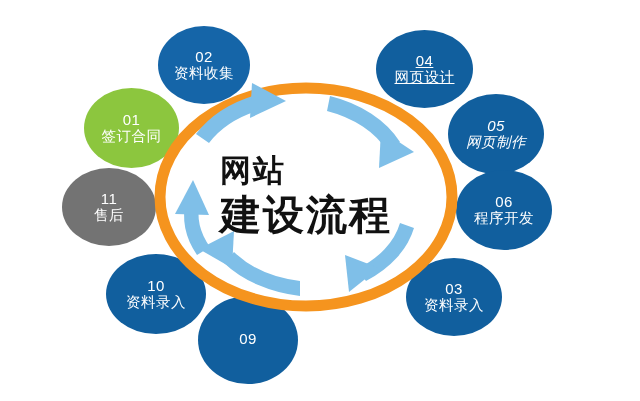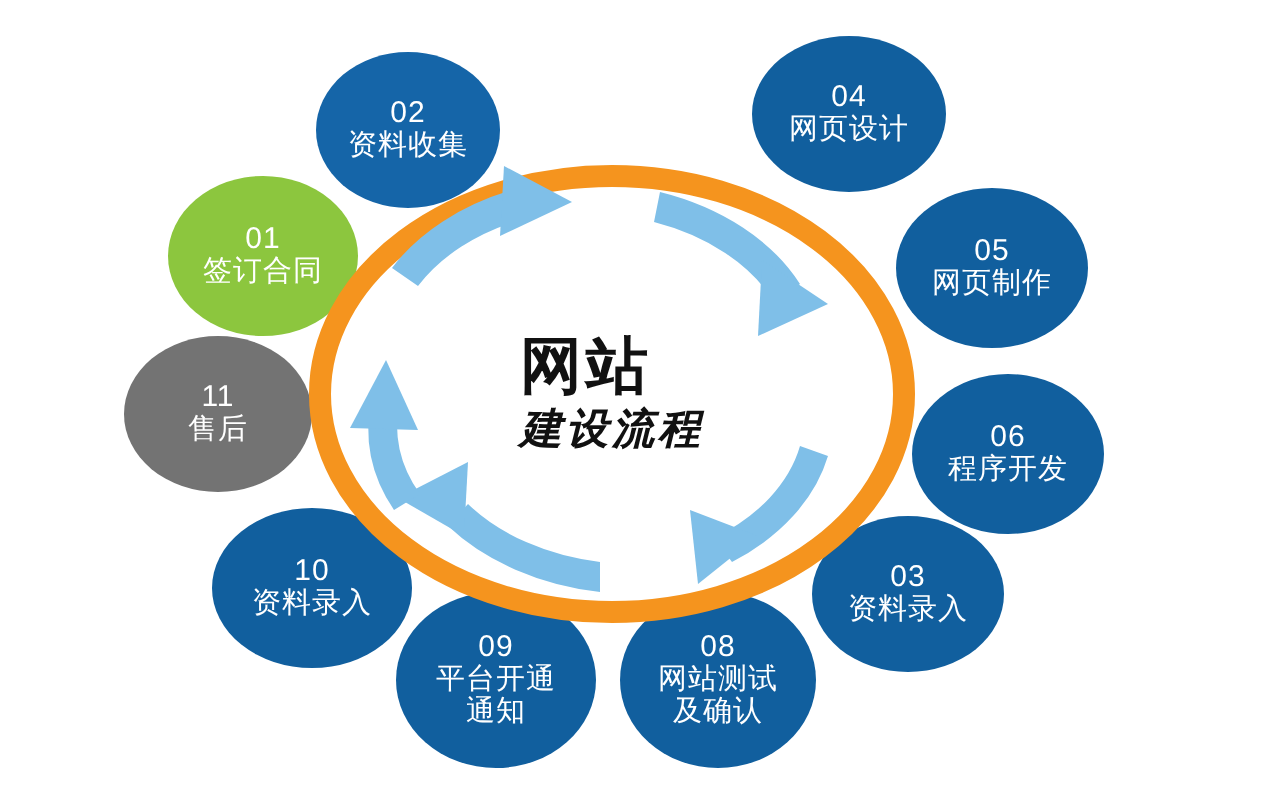--- a/index.html
+++ b/index.html
@@ -46,63 +46,56 @@
     position:absolute;
     left:306px;top:196px;
     transform:translate(-50%,-50%);
     color:#111111;
     font-weight:bold;
     letter-spacing:2px;
     line-height:1.22;
     white-space:nowrap;
   }
   #center-text .l1{font-size:31px;display:block;}
-  #center-text .l2{font-size:21px;display:block;font-style:italic;}
+  #center-text .l2{font-size:41px;display:block;}
 </style>
 </head>
 <body style="background: rgb(255, 255, 255);">
 
 <div id="stage">
 
   <div class="bubble" style="left: 158px; top: 26px; width: 92px; height: 78px; background: rgb(21, 101, 168);">
     <span class="num">02</span>
     <span class="lbl">资料收集</span>
   </div>
 
 
-  <div class="bubble" style="left: 376px; top: 18px; width: 97px; height: 78px; background: rgb(17, 95, 158);">
+  <div class="bubble" style="left: 376px; top: 30px; width: 97px; height: 78px; background: rgb(17, 95, 158); text-decoration: underline;">
     <span class="num">04</span>
     <span class="lbl">网页设计</span>
   </div>
 
-  <div class="bubble" style="left: 448px; top: 94px; width: 96px; height: 80px; background: rgb(17, 95, 158);">
+  <div class="bubble" style="left: 448px; top: 94px; width: 96px; height: 80px; background: rgb(17, 95, 158); font-style: italic;">
     <span class="num">05</span>
     <span class="lbl">网页制作</span>
   </div>
 
-  <div class="bubble" style="left: 456px; top: 187px; width: 96px; height: 80px; background: rgb(17, 95, 158);">
+  <div class="bubble" style="left: 456px; top: 170px; width: 96px; height: 80px; background: rgb(17, 95, 158);">
     <span class="num">06</span>
     <span class="lbl">程序开发</span>
   </div>
 
   <div class="bubble" style="left: 406px; top: 258px; width: 96px; height: 78px; background: rgb(17, 95, 158);">
     <span class="num">03</span>
     <span class="lbl">资料录入</span>
   </div>
 
-  <div class="bubble" style="left: 310px; top: 296px; width: 98px; height: 88px; background: rgb(17, 95, 158);">
-    <span class="num">08</span>
-    <span class="lbl">网站测试
-及确认</span>
-  </div>
 
   <div class="bubble" style="left: 198px; top: 296px; width: 100px; height: 88px; background: rgb(17, 95, 158);">
     <span class="num">09</span>
-    <span class="lbl">平台开通
-通知</span>
   </div>
 
   <div class="bubble" style="left: 106px; top: 254px; width: 100px; height: 80px; background: rgb(17, 95, 158);">
     <span class="num">10</span>
     <span class="lbl">资料录入</span>
   </div>
 
   <div class="bubble" style="left: 62px; top: 168px; width: 94px; height: 78px; background: #737373;">
     <span class="num">11</span>
     <span class="lbl">售后</span>

